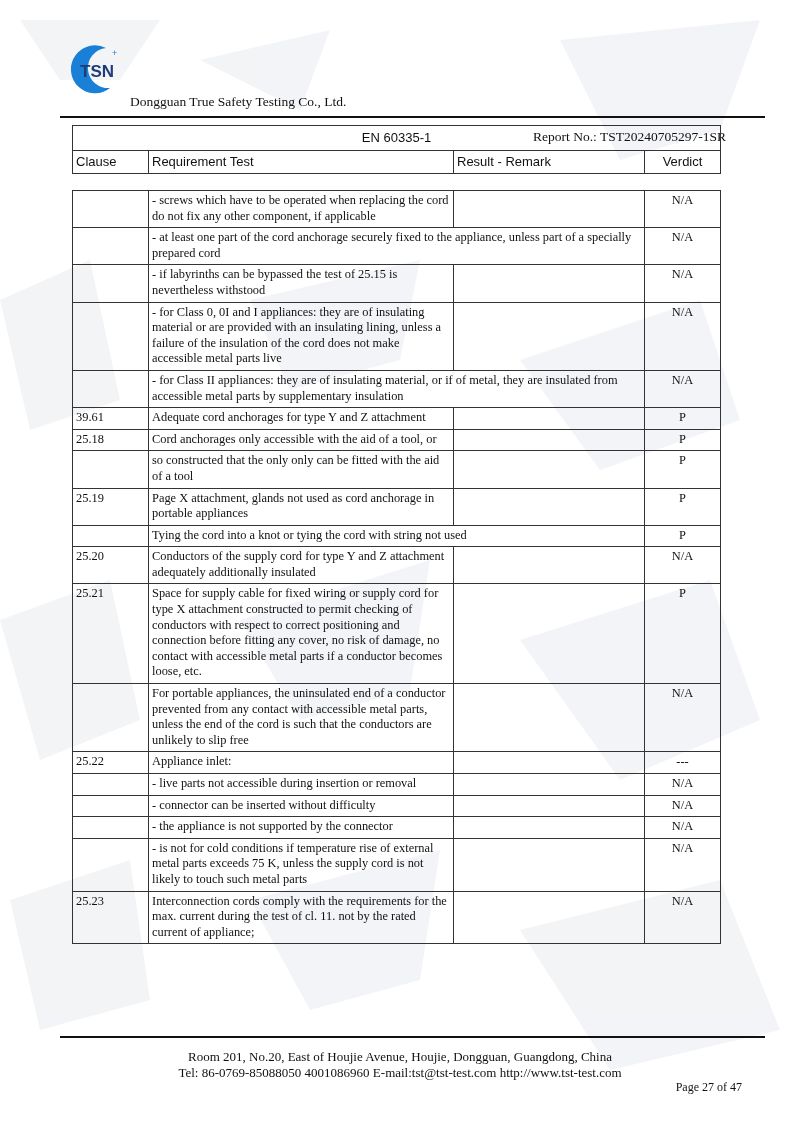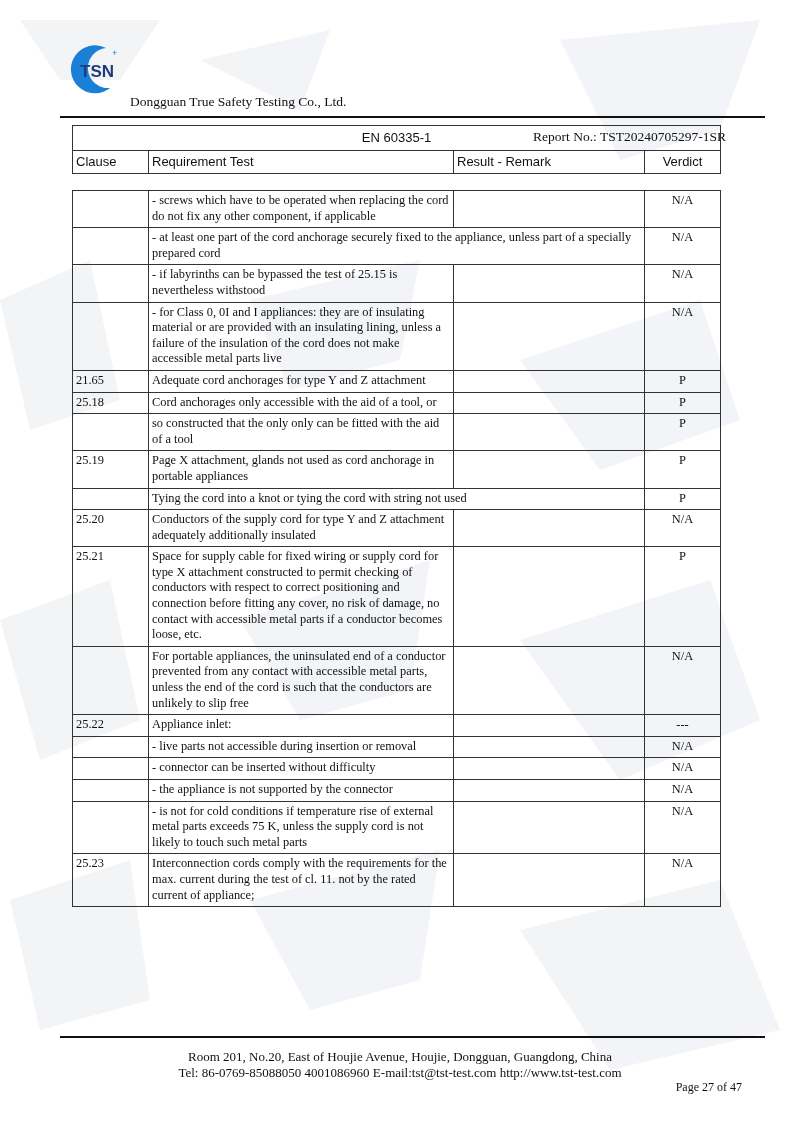--- a/index.html
+++ b/index.html
@@ -104,21 +104,26 @@
         <td></td>
         <td class="c-verdict">N/A</td>
       </tr>
       <tr>
         <td></td>
         <td>- for Class 0, 0I and I appliances: they are of insulating material or are provided with an insulating lining, unless a failure of the insulation of the cord does not make accessible metal parts live</td>
         <td></td>
         <td class="c-verdict">N/A</td>
       </tr>
       <tr>
-        <td>21.65</td>
+        <td></td>
+        <td colspan="2">- for Class II appliances: they are of insulating material, or if of metal, they are insulated from accessible metal parts by supplementary insulation</td>
+        <td class="c-verdict">N/A</td>
+      </tr>
+      <tr>
+        <td>39.61</td>
         <td>Adequate cord anchorages for type Y and Z attachment</td>
         <td></td>
         <td class="c-verdict">P</td>
       </tr>
       <tr>
         <td>25.18</td>
         <td>Cord anchorages only accessible with the aid of a tool, or</td>
         <td></td>
         <td class="c-verdict">P</td>
       </tr>

